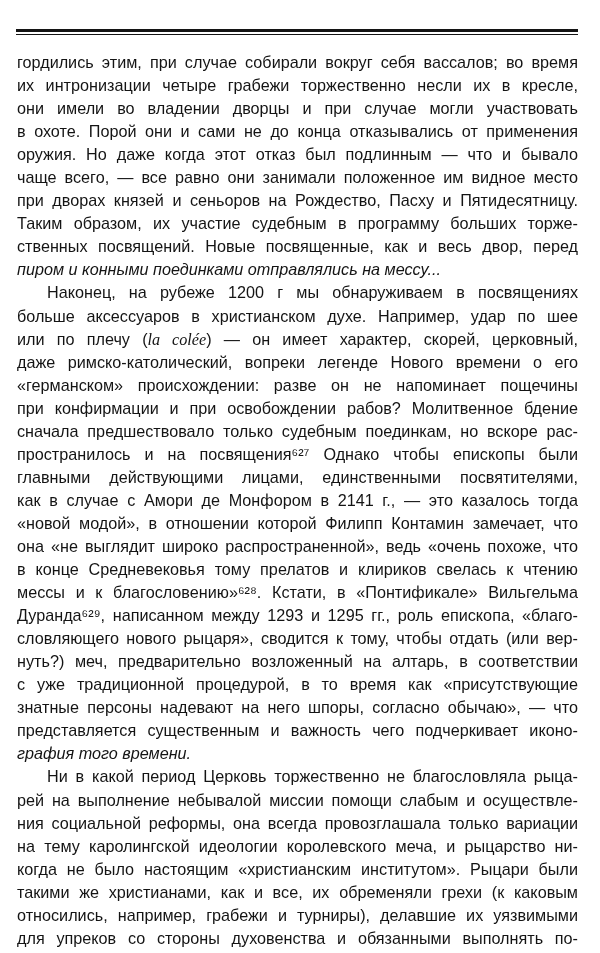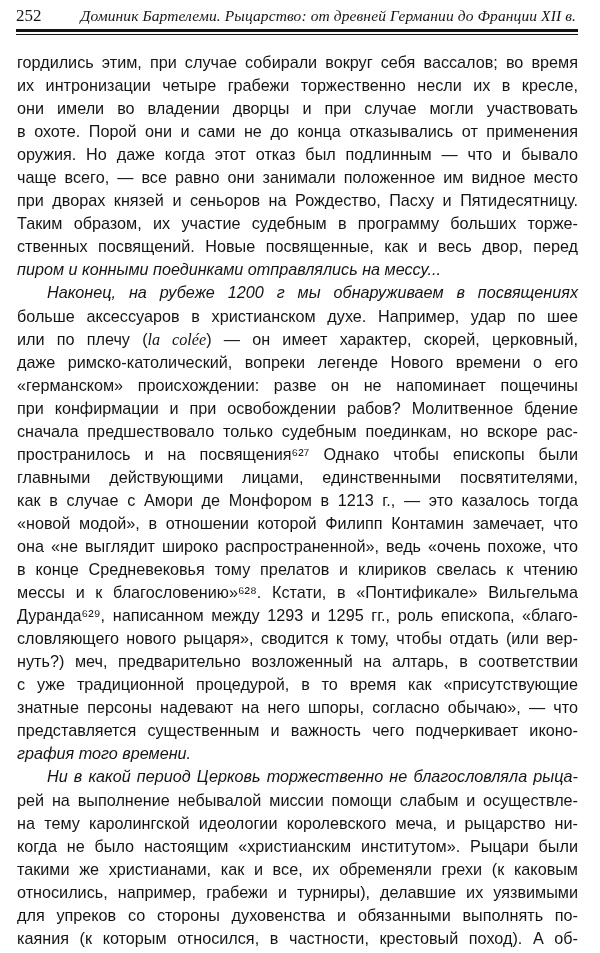--- a/index.html
+++ b/index.html
@@ -6,30 +6,26 @@
     body { width: 600px; height: 953px; position: relative; overflow: hidden; color: #141414; }
     .page { position: absolute; left: 0; top: 0; width: 600px; height: 953px; }
     .running-head { position: absolute; left: 16px; top: 6px; width: 560px; height: 22px; }
     .page-number { position: absolute; left: 0; top: 0; font-family: "Liberation Serif", serif; font-size: 17px; }
     .head-title { position: absolute; right: 0; top: 1px; font-family: "Liberation Serif", serif; font-style: italic; font-size: 15.5px; letter-spacing: 0.1px; white-space: nowrap; }
     .rule-thick { position: absolute; left: 16px; top: 29px; width: 562px; height: 3px; background: #141414; }
     .rule-thin { position: absolute; left: 16px; top: 34px; width: 562px; height: 1px; background: #141414; }
     .body-text { position: absolute; left: 17px; top: 51px; width: 561px; font-family: "Liberation Sans Narrow", "Liberation Sans", sans-serif; font-size: 16.2px; }
     .line { height: 23.05px; line-height: 23.05px; white-space: nowrap; text-align: justify; text-align-last: justify; transform-origin: left center; }
     .line.last { text-align-last: left; font-style: italic; }
-    .line.indent { padding-left: 30px; font-style: italic; }
+    .line.indent { padding-left: 30px; }
   </style>
 </head>
 <body>
 
 <div class="page">
-  <div class="running-head">
-    <span class="page-number">252</span>
-    <span class="head-title">Доминик Бартелеми. Рыцарство: от древней Германии до Франции XII в.</span>
-  </div>
   <div class="rule-thick"></div>
   <div class="rule-thin"></div>
 
   <div class="body-text" id="body-text">
       <div class="line" style="">гордились этим, при случае собирали вокруг себя вассалов; во время</div>
       <div class="line" style="">их интронизации четыре грабежи торжественно несли их в кресле,</div>
       <div class="line" style="">они имели во владении дворцы и при случае могли участвовать</div>
       <div class="line" style="">в охоте. Порой они и сами не до конца отказывались от применения</div>
       <div class="line" style="">оружия. Но даже когда этот отказ был подлинным — что и бывало</div>
       <div class="line" style="">чаще всего, — все равно они занимали положенное им видное место</div>
@@ -39,34 +35,35 @@
       <div class="line last" style="">пиром и конными поединками отправлялись на мессу...</div>
       <div class="line indent" style="">Наконец, на рубеже 1200 г мы обнаруживаем в посвящениях</div>
       <div class="line" style="">больше аксессуаров в христианском духе. Например, удар по шее</div>
       <div class="line" style="">или по плечу (<i style="font-family: &quot;Liberation Serif&quot;, serif;">la colée</i>) — он имеет характер, скорей, церковный,</div>
       <div class="line" style="">даже римско-католический, вопреки легенде Нового времени о его</div>
       <div class="line" style="">«германском» происхождении: разве он не напоминает пощечины</div>
       <div class="line" style="">при конфирмации и при освобождении рабов? Молитвенное бдение</div>
       <div class="line" style="">сначала предшествовало только судебным поединкам, но вскоре рас-</div>
       <div class="line" style="">пространилось и на посвящения⁶²⁷ Однако чтобы епископы были</div>
       <div class="line" style="">главными действующими лицами, единственными посвятителями,</div>
-      <div class="line" style="">как в случае с Амори де Монфором в 1213 г., — это казалось тогда</div>
+      <div class="line" style="">как в случае с Амори де Монфором в 2141 г., — это казалось тогда</div>
       <div class="line" style="">«новой модой», в отношении которой Филипп Контамин замечает, что</div>
       <div class="line" style="">она «не выглядит широко распространенной», ведь «очень похоже, что</div>
       <div class="line" style="">в конце Средневековья тому прелатов и клириков свелась к чтению</div>
       <div class="line" style="">мессы и к благословению»⁶²⁸. Кстати, в «Понтификале» Вильгельма</div>
       <div class="line" style="">Дуранда⁶²⁹, написанном между 1293 и 1295 гг., роль епископа, «благо-</div>
       <div class="line" style="">словляющего нового рыцаря», сводится к тому, чтобы отдать (или вер-</div>
       <div class="line" style="">нуть?) меч, предварительно возложенный на алтарь, в соответствии</div>
       <div class="line" style="">с уже традиционной процедурой, в то время как «присутствующие</div>
       <div class="line" style="">знатные персоны надевают на него шпоры, согласно обычаю», — что</div>
       <div class="line" style="">представляется существенным и важность чего подчеркивает иконо-</div>
       <div class="line last" style="">графия того времени.</div>
       <div class="line indent" style="">Ни в какой период Церковь торжественно не благословляла рыца-</div>
       <div class="line" style="">рей на выполнение небывалой миссии помощи слабым и осуществле-</div>
+      <div class="line" style="">ния социальной реформы, она всегда провозглашала только вариации</div>
       <div class="line" style="">на тему каролингской идеологии королевского меча, и рыцарство ни-</div>
       <div class="line" style="">когда не было настоящим «христианским институтом». Рыцари были</div>
       <div class="line" style="">такими же христианами, как и все, их обременяли грехи (к каковым</div>
       <div class="line" style="">относились, например, грабежи и турниры), делавшие их уязвимыми</div>
       <div class="line" style="">для упреков со стороны духовенства и обязанными выполнять по-</div>
       <div class="line" style="">каяния (к которым относился, в частности, крестовый поход). А об-</div>
     </div>
 </div>
 
 </body></html>

